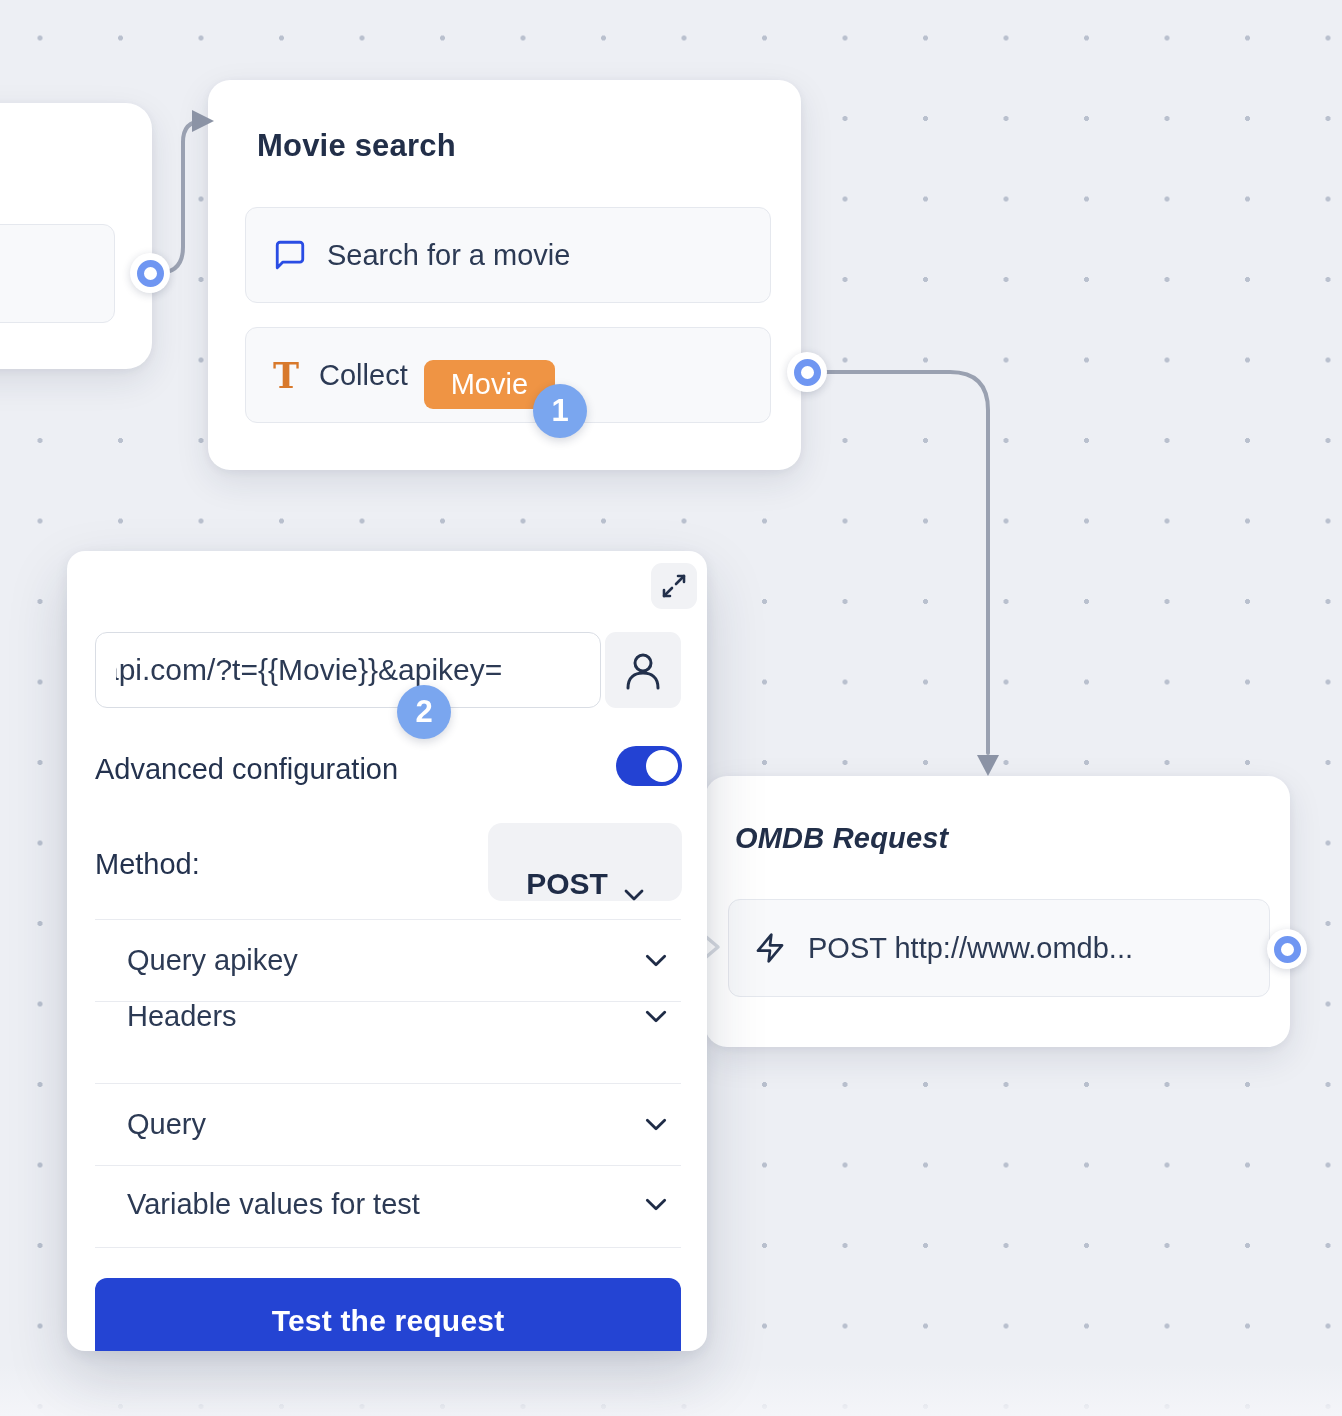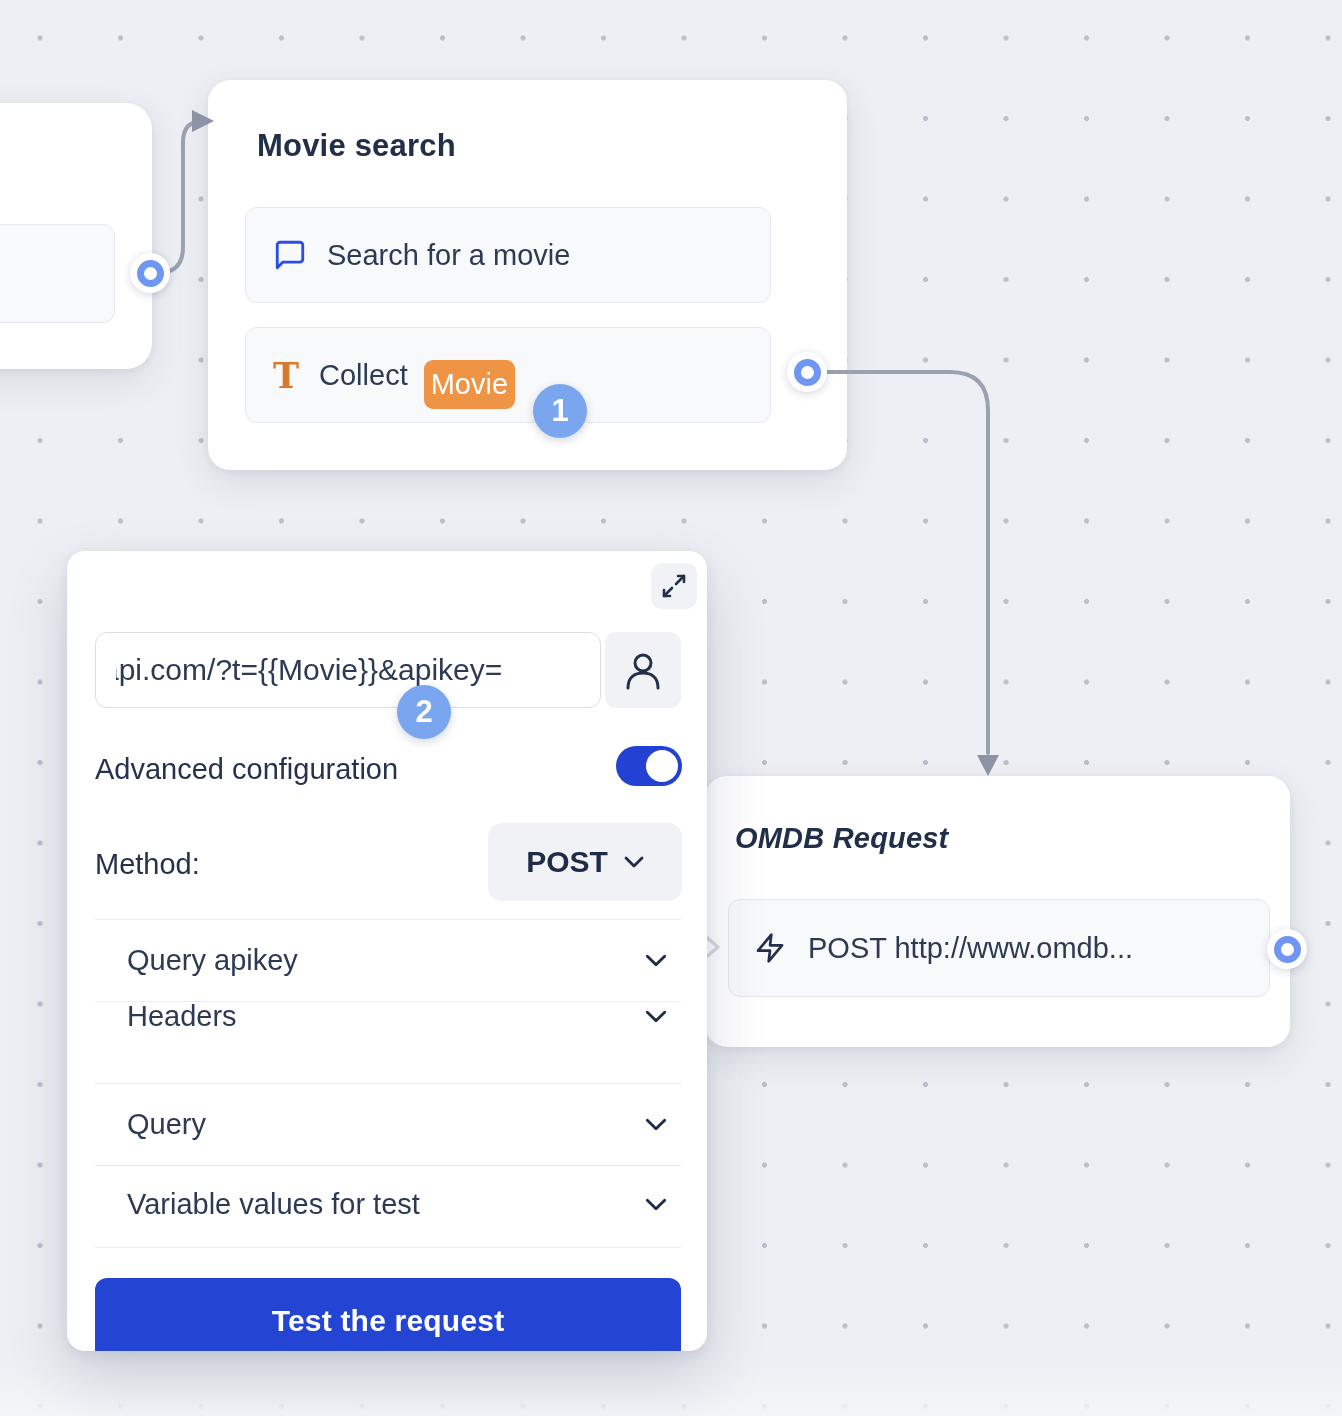--- a/index.html
+++ b/index.html
@@ -15,21 +15,21 @@
     background:linear-gradient(180deg,rgba(244,245,249,0),#f4f5f9);z-index:1;pointer-events:none;}
   .node{position:absolute;background:#ffffff;border-radius:22px;
     box-shadow:0 12px 34px rgba(30,40,70,.10),0 2px 8px rgba(30,40,70,.06);z-index:2;}
   .node-title{position:absolute;font-size:31px;font-weight:700;color:#222f49;letter-spacing:.2px;}
   .chip{position:absolute;background:#f8f9fb;border:1.5px solid #e5e8ee;border-radius:12px;
     display:flex;align-items:center;box-sizing:border-box;}
   .chip-label{font-size:29px;color:#2c3a54;white-space:nowrap;}
   .chip-icon{display:flex;align-items:center;justify-content:center;margin:0 20px 0 27px;}
   .t-glyph{font-family:"DejaVu Serif","Liberation Serif",serif;font-weight:700;font-size:35px;color:#d8792b;line-height:1;}
   .var-badge{background:#ef9444;color:#ffffff;font-size:29px;border-radius:9px;
-    padding:8px 7px;margin-left:16px;white-space:nowrap;margin-top:18px;}
+    padding:8px 27px;margin-left:16px;white-space:nowrap;margin-top:18px;}
   .edges{position:absolute;left:0;top:0;z-index:3;pointer-events:none;}
   .port{position:absolute;width:40px;height:40px;border-radius:50%;background:#ffffff;
     box-shadow:0 2px 8px rgba(30,40,70,.18);z-index:4;display:flex;align-items:center;justify-content:center;}
   .port-ring{width:27px;height:27px;border-radius:50%;border:7.5px solid #6f96f2;background:#ffffff;box-sizing:border-box;}
   .step-bubble{position:absolute;width:54px;height:54px;border-radius:50%;background:#7aa6ef;
     color:#fff;font-size:31px;font-weight:700;display:flex;align-items:center;justify-content:center;
     box-shadow:0 3px 10px rgba(30,40,70,.18);z-index:6;}
   .panel{position:absolute;left:67px;top:551px;width:640px;height:800px;background:#ffffff;
     border-radius:18px;box-shadow:0 26px 60px rgba(30,40,70,.17),0 4px 14px rgba(30,40,70,.08);
     overflow:hidden;z-index:5;}
@@ -37,41 +37,41 @@
     display:flex;align-items:center;justify-content:center;padding:0;}
   .url-input{position:absolute;left:28px;top:81px;width:506px;height:76px;box-sizing:border-box;
     border:1.5px solid #d9dde4;border-radius:12px;background:#fff;color:#2c3a54;
     font-family:"Liberation Sans","DejaVu Sans",sans-serif;font-size:30px;padding:0 14px 0 20px;
     text-indent:-14px;overflow:hidden;white-space:nowrap;outline:none;}
   .panel-label{position:absolute;font-size:29px;color:#24324e;white-space:nowrap;}
   .toggle{position:absolute;left:549px;top:195px;width:66px;height:40px;border-radius:20px;
     background:#2342d3;cursor:pointer;}
   .toggle-knob{position:absolute;right:4px;top:4px;width:32px;height:32px;border-radius:50%;background:#fff;}
   .select{position:absolute;left:421px;top:272px;width:194px;height:78px;background:#f1f2f5;
-    border-radius:14px;display:flex;align-items:center;justify-content:center;gap:16px;cursor:pointer;}
+    border-radius:14px;display:flex;align-items:flex-end;justify-content:center;gap:16px;cursor:pointer;}
   .select-value{font-size:30px;font-weight:600;color:#1f2c47;}
   .divider{position:absolute;left:28px;width:586px;height:0;border-top:1.5px solid #e9ebf0;}
   .section-row{position:absolute;left:28px;width:586px;height:82px;display:flex;
     align-items:center;justify-content:space-between;cursor:pointer;}
   .section-label{font-size:29px;color:#2c3a54;padding-left:32px;}
   .section-chevron{padding-right:14px;display:flex;align-items:center;}
   .test-btn{position:absolute;left:28px;top:727px;width:586px;height:86px;background:#2444d3;
     border:none;border-radius:12px;color:#fff;font-size:30px;font-weight:700;
     font-family:"Liberation Sans","DejaVu Sans",sans-serif;cursor:pointer;letter-spacing:.2px;}
 </style>
 </head>
 <body>
 
 <div class="canvas">
 
   <div class="node" style="left:-60px;top:103px;width:212px;height:266px;border-radius:26px;">
     <div class="chip" style="left:40px;top:121px;width:135px;height:99px;"></div>
   </div>
 
-  <div class="node" style="left:208px;top:80px;width:639px;height:390px;">
+  <div class="node" style="left:208px;top:80px;width:593px;height:390px;">
     <div class="node-title" style="left:49px;top:48px;">Movie search</div>
 
     <div class="chip" style="left:37px;top:127px;width:526px;height:96px;">
       <span class="chip-icon">
         <svg width="34" height="34" viewBox="0 0 24 24" fill="none" stroke="#2a4de4" stroke-width="2" stroke-linecap="round" stroke-linejoin="round">
           <path d="M21 15a2 2 0 0 1-2 2H7l-4 4V5a2 2 0 0 1 2-2h14a2 2 0 0 1 2 2z"></path>
         </svg>
       </span>
       <span class="chip-label">Search for a movie</span>
     </div>

